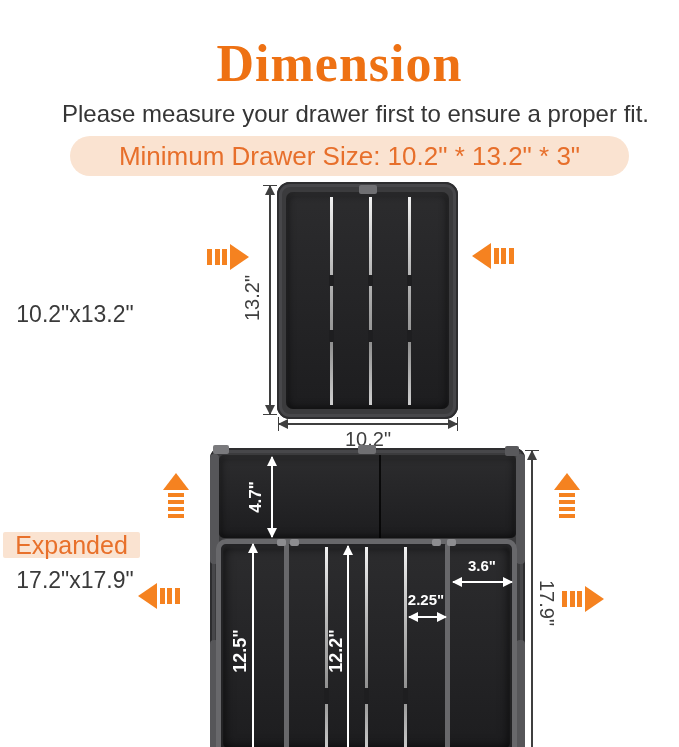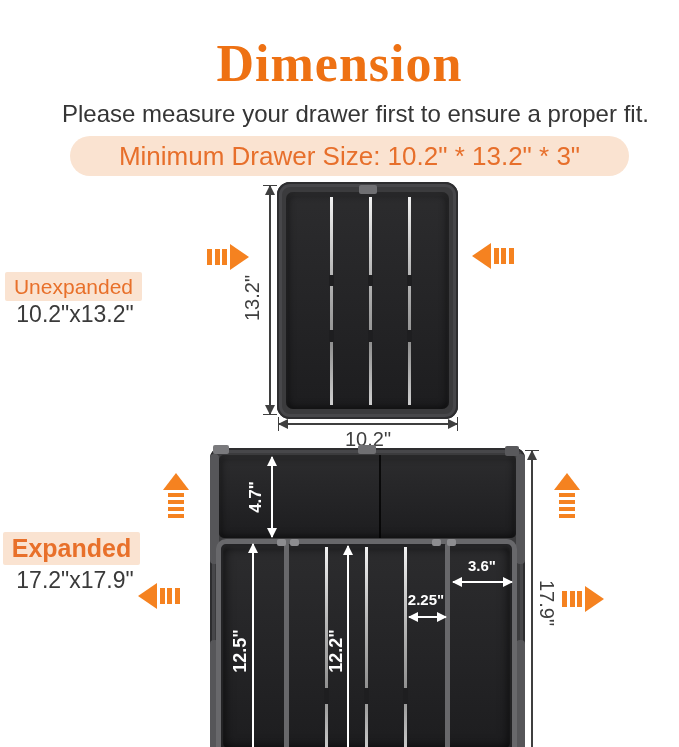--- a/index.html
+++ b/index.html
@@ -79,23 +79,20 @@
 <body>
 
 <div id="stage">
 
   <div class="title">Dimension</div>
   <div class="subtitle">Please measure your drawer first to ensure a proper fit.</div>
   <div class="pill">
     <span>Minimum Drawer Size: 10.2" * 13.2" * 3"</span>
   </div>
 
-  <div class="tag" style="left:5px;top:232px;width:137px;height:29px;font-size:21px;">
-    <span>Unexpanded</span>
-  </div>
   <div class="tag-size" style="left:0px;top:261px;width:150px;font-size:23px;">10.2"x13.2"</div>
 
   <div class="tray-outer" style="left:277px;top:142px;width:181px;height:237px;border-radius:13px;"></div>
   <div class="tray-inner" style="left:286px;top:152px;width:163px;height:217px;border-radius:7px;"></div>
   <div class="tab" style="left:359px;top:145px;width:18px;height:9px;"></div>
 
   <div class="div-l" style="left:330px;top:157px;height:208px;">
     <div class="gap" style="top:78px;height:11px;"></div>
       <div class="gap" style="top:133px;height:12px;"></div>
   </div>
@@ -132,21 +129,21 @@
       <div class="d"></div>
       <div class="hd-r"></div>
   </div>
   <div class="oarr" style="left:472px;top:203px;">
     <div class="hd-l"></div>
       <div class="d"></div>
       <div class="d"></div>
       <div class="d"></div>
   </div>
 
-  <div class="tag" style="left:3px;top:492px;width:137px;height:33px;font-size:25px;font-weight:bold;">
+  <div class="tag" style="left:3px;top:492px;width:137px;height:26px;font-size:25px;">
     <span>Expanded</span>
   </div>
   <div class="tag-size" style="left:0px;top:527px;width:150px;font-size:23px;">17.2"x17.9"</div>
 
   <div class="tray-outer" style="left:210px;top:408px;width:315px;height:318px;border-radius:10px;"></div>
 
   <div class="rail" style="left:210px;top:414px;width:9px;height:110px;"></div>
   <div class="rail" style="left:210px;top:600px;width:9px;height:124px;"></div>
   <div class="rail" style="left:516px;top:414px;width:9px;height:110px;"></div>
   <div class="rail" style="left:516px;top:600px;width:9px;height:124px;"></div>

